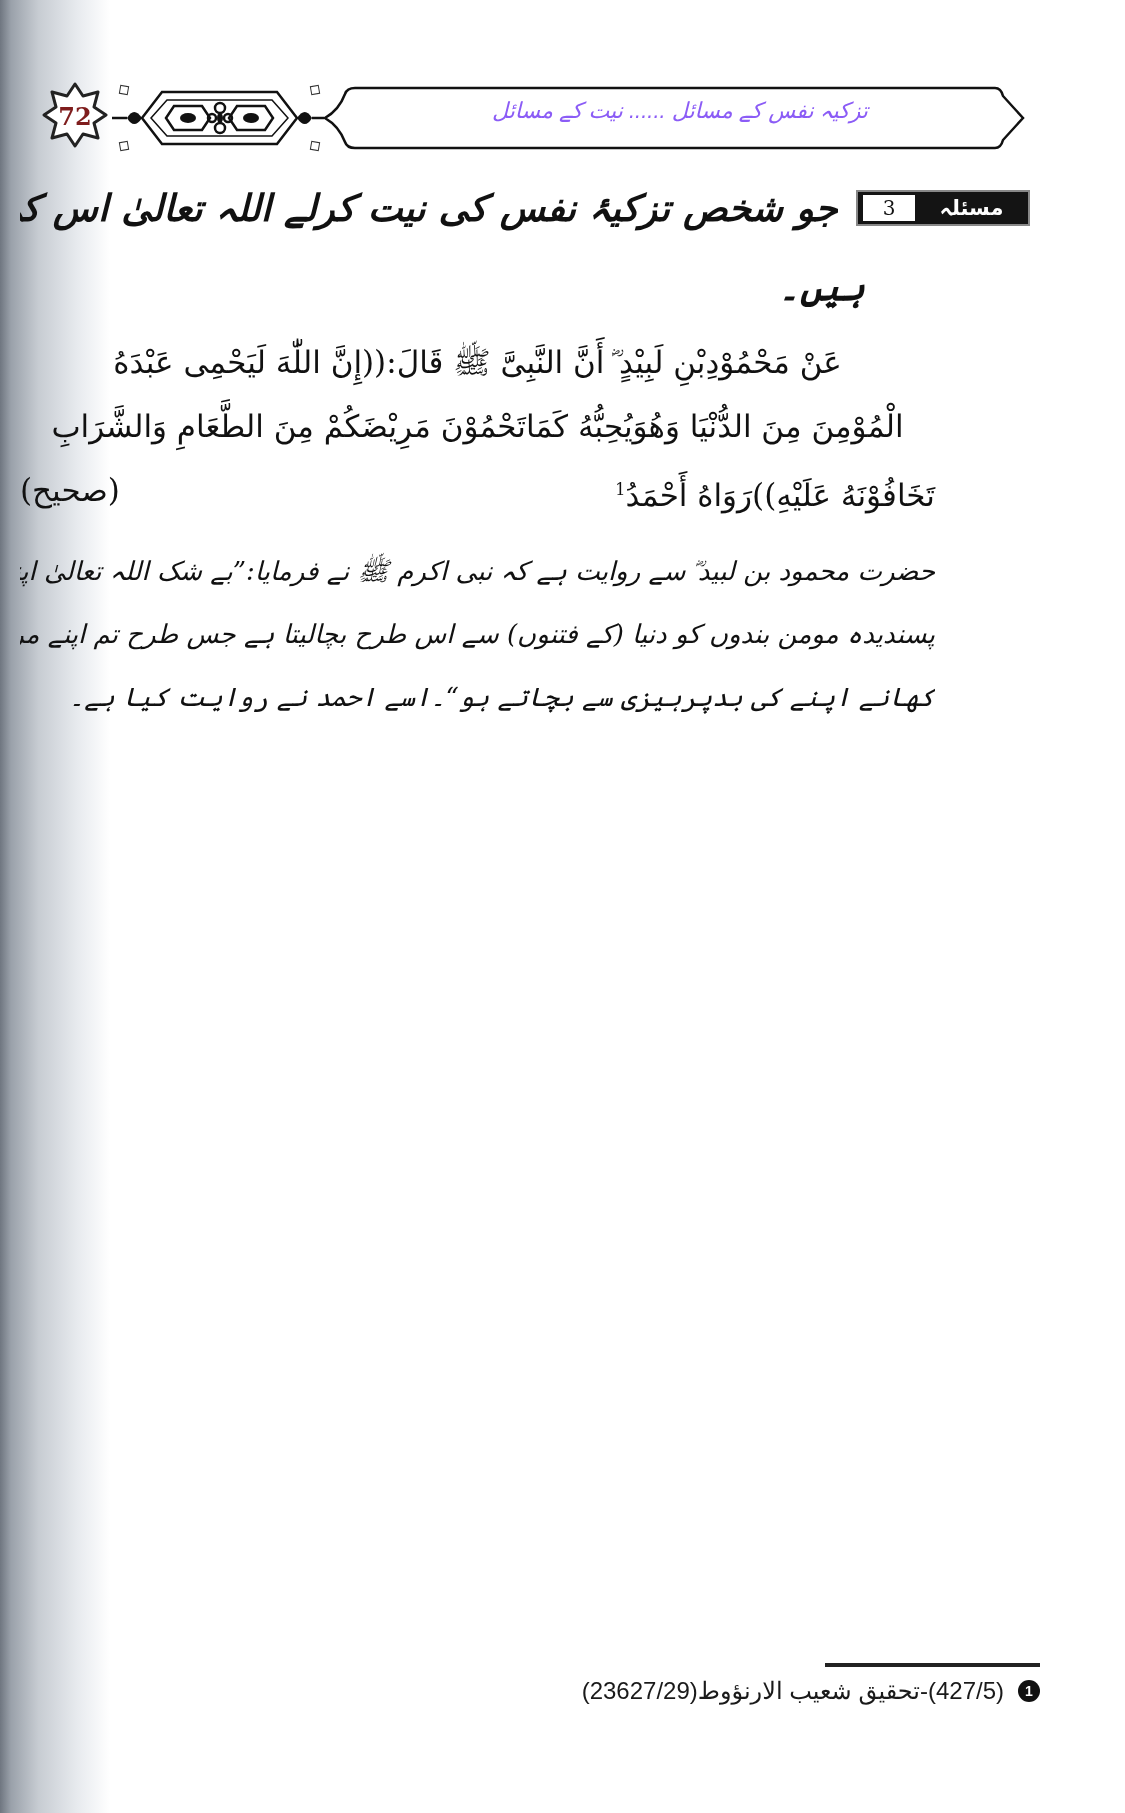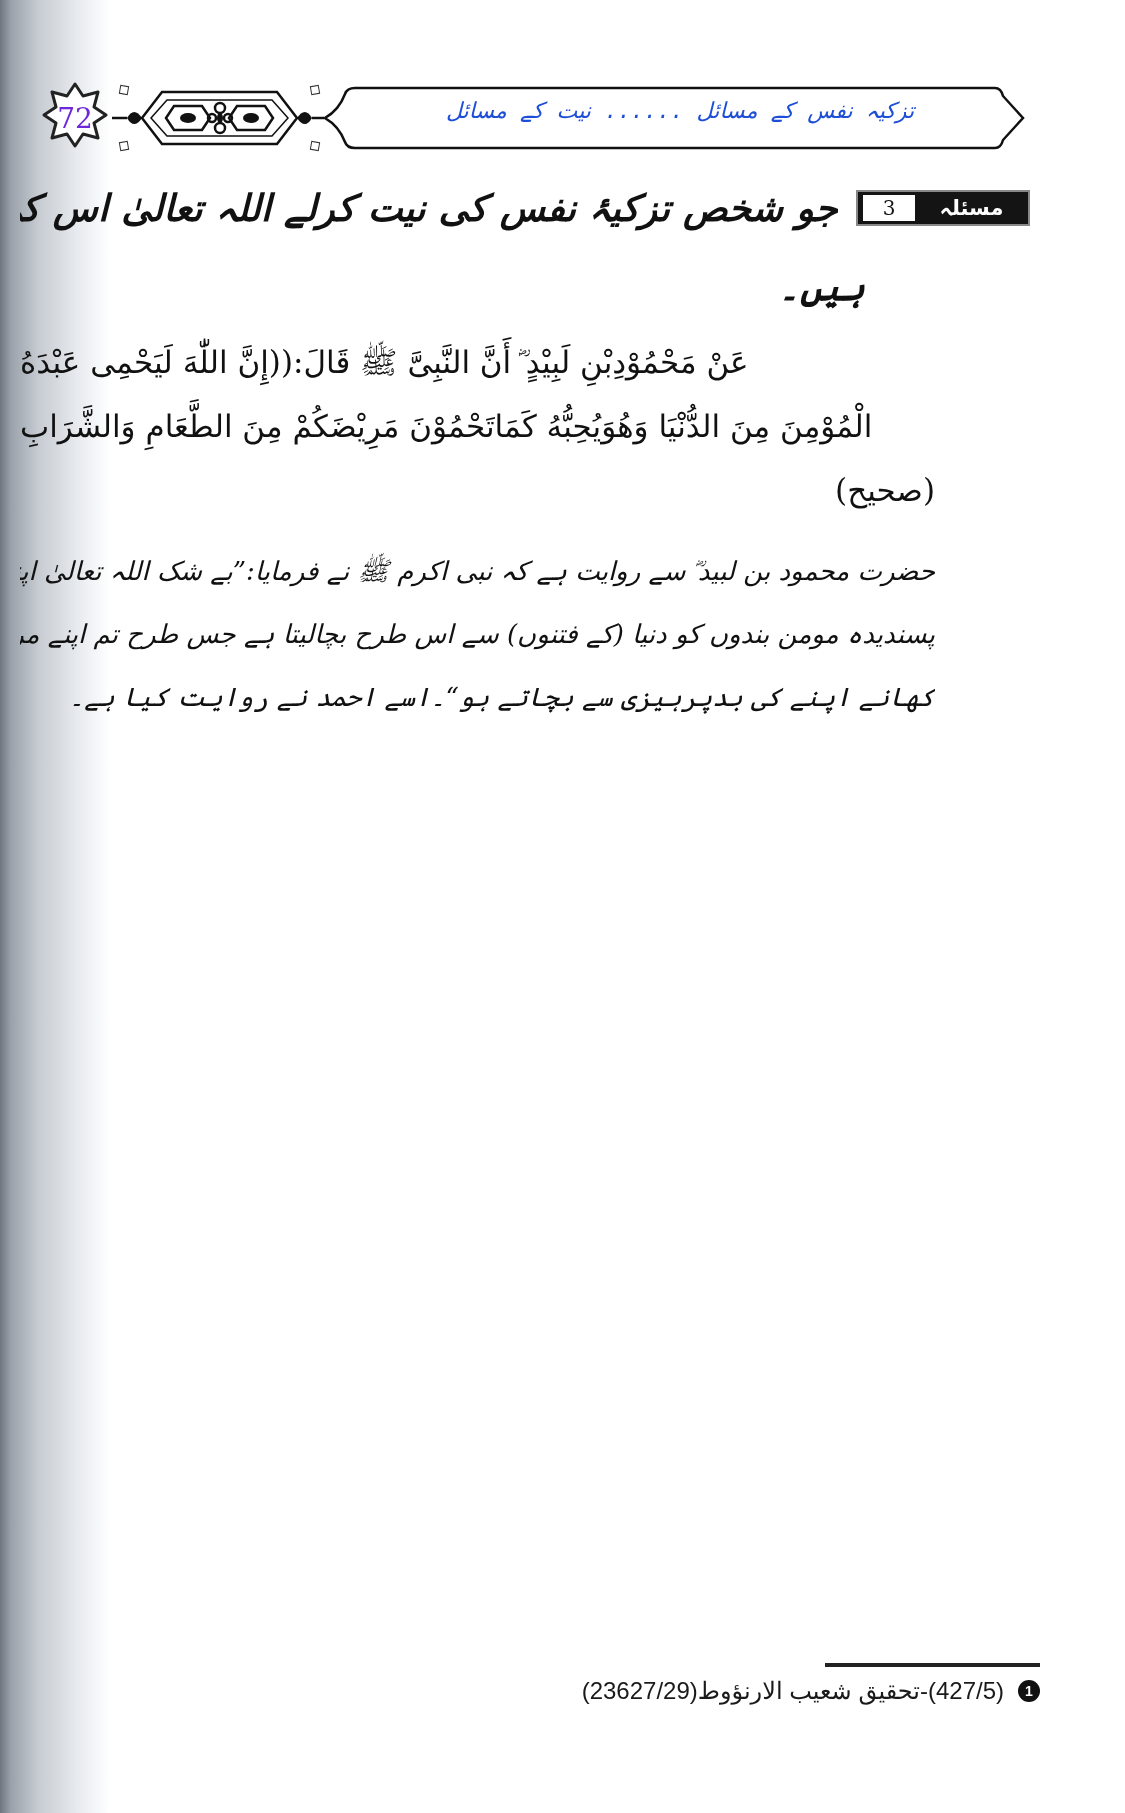--- a/index.html
+++ b/index.html
@@ -14,30 +14,30 @@
       background: linear-gradient(to right, #6f7680 0%, #9aa1aa 10%, #c7ccd2 35%, #e7eaee 70%, rgba(255,255,255,0) 100%);
       pointer-events: none;
     }
     
     .header { position: absolute; left: 20px; top: 80px; width: 1000px; height: 90px; }
     .page-star {
       position: absolute; left: 22px; top: 2px; width: 66px; height: 66px;
     }
     .page-number {
       position: absolute; left: 22px; top: 22px; width: 66px; text-align: center;
-      font-family: "DejaVu Serif", serif; font-size: 28px; color: #6d28d9; font-weight: normal;
+      font-family: "DejaVu Serif", serif; font-size: 24px; color: #7f1d1d; font-weight: bold;
     }
     .ornament { position: absolute; left: 92px; top: 0px; width: 215px; height: 76px; }
     .title-banner {
       position: absolute; left: 305px; top: 6px; width: 700px; height: 64px;
     }
     .running-title {
       position: absolute; left: 360px; top: 18px; width: 600px; text-align: center;
-      direction: rtl; font-family: Liberation Mono, monospace; font-style: italic;
-      font-size: 22px; color: #1d4ed8;
+      direction: rtl; font-family: Liberation Sans, sans-serif; font-style: italic;
+      font-size: 22px; color: #8b5cf6;
     }
     
     .masalah-row { position: absolute; left: 20px; top: 178px; width: 1010px; height: 70px; }
     .masalah-badge {
       position: absolute; right: 0px; top: 12px; width: 174px; height: 36px;
       background: #141414; border: 2px solid #888; box-sizing: border-box;
       display: flex; flex-direction: row-reverse; align-items: center;
     }
     .masalah-label {
       color: #fff; font-weight: bold; font-size: 21px; flex: 1; text-align: center;
@@ -59,21 +59,21 @@
       direction: rtl; text-align: right;
       font-family: "DejaVu Serif", serif; font-weight: bold; font-style: italic;
       font-size: 37px;
     }
     
     .hadith {
       position: absolute; left: 20px; right: 190px; top: 330px;
       direction: rtl; text-align: justify;
       font-family: "DejaVu Serif", serif; font-size: 31px; line-height: 64px;
     }
-    .hadith-line { display: block; white-space: nowrap; overflow: hidden; text-align: left; }
+    .hadith-line { display: block; white-space: nowrap; overflow: hidden; text-align: center; }
     .hadith-last { display: flex; flex-direction: row; justify-content: space-between; }
     .grade { direction: rtl; }
     .fn-marker { font-size: 16px; vertical-align: super; }
     
     .translation {
       position: absolute; left: 20px; right: 190px; top: 540px;
       direction: rtl; text-align: right;
       font-family: "DejaVu Serif", serif; font-style: italic; font-size: 26px; line-height: 63px;
     }
     .translation .tline { display: block; white-space: nowrap; overflow: hidden; }
@@ -144,20 +144,23 @@
     <span class="masalah-num">3</span>
   </div>
   <div class="masalah-heading">جو شخص تزکیۂ نفس کی نیت کرلے اللہ تعالیٰ اس کی نیت پوری کردیتے</div>
 </div>
 <div class="masalah-heading-cont">ہیں۔</div>
 
 <div class="hadith">
   <span class="hadith-line">عَنْ مَحْمُوْدِبْنِ لَبِیْدٍ ؓ أَنَّ النَّبِیَّ ﷺ قَالَ:((إِنَّ اللّٰهَ لَيَحْمِی عَبْدَهُ</span>
   <span class="hadith-line">الْمُوْمِنَ مِنَ الدُّنْيَا وَهُوَيُحِبُّهُ كَمَاتَحْمُوْنَ مَرِيْضَكُمْ مِنَ الطَّعَامِ وَالشَّرَابِ</span>
   <span class="hadith-last">
+    <span>
+      <span>تَخَافُوْنَهُ عَلَيْهِ))رَوَاهُ أَحْمَدُ</span><sup class="fn-marker">1</sup>
+    </span>
     <span class="grade">(صحیح)</span>
   </span>
 </div>
 
 <div class="translation">
   <span class="tline">حضرت محمود بن لبید ؓ سے روایت ہے کہ نبی اکرم ﷺ نے فرمایا:”بے شک اللہ تعالیٰ اپنے</span>
   <span class="tline">پسندیدہ مومن بندوں کو دنیا (کے فتنوں) سے اس طرح بچالیتا ہے جس طرح تم اپنے مریضوں کو بیماری میں</span>
   <span class="tline">کھانے اپنے کی بدپرہیزی سے بچاتے ہو“۔اسے احمد نے روایت کیا ہے۔</span>
 </div>
 

